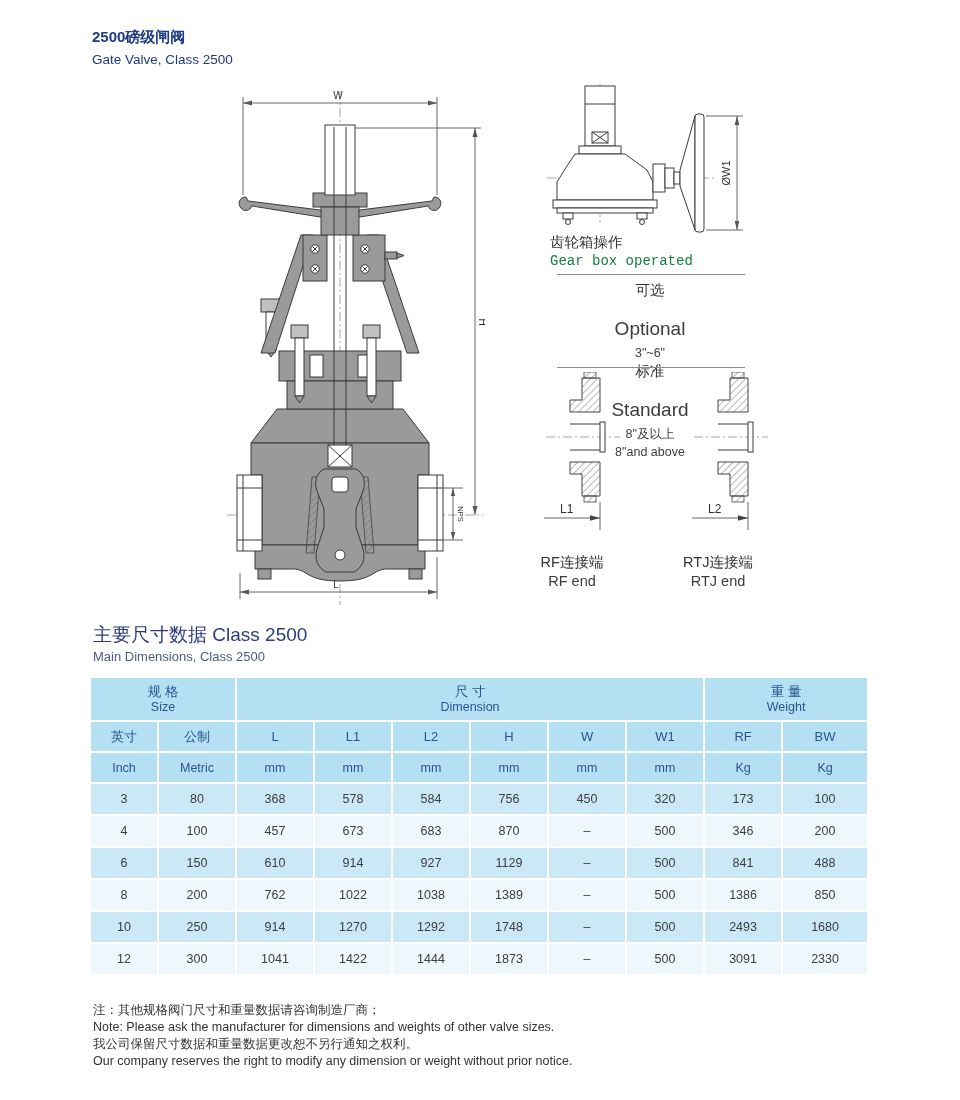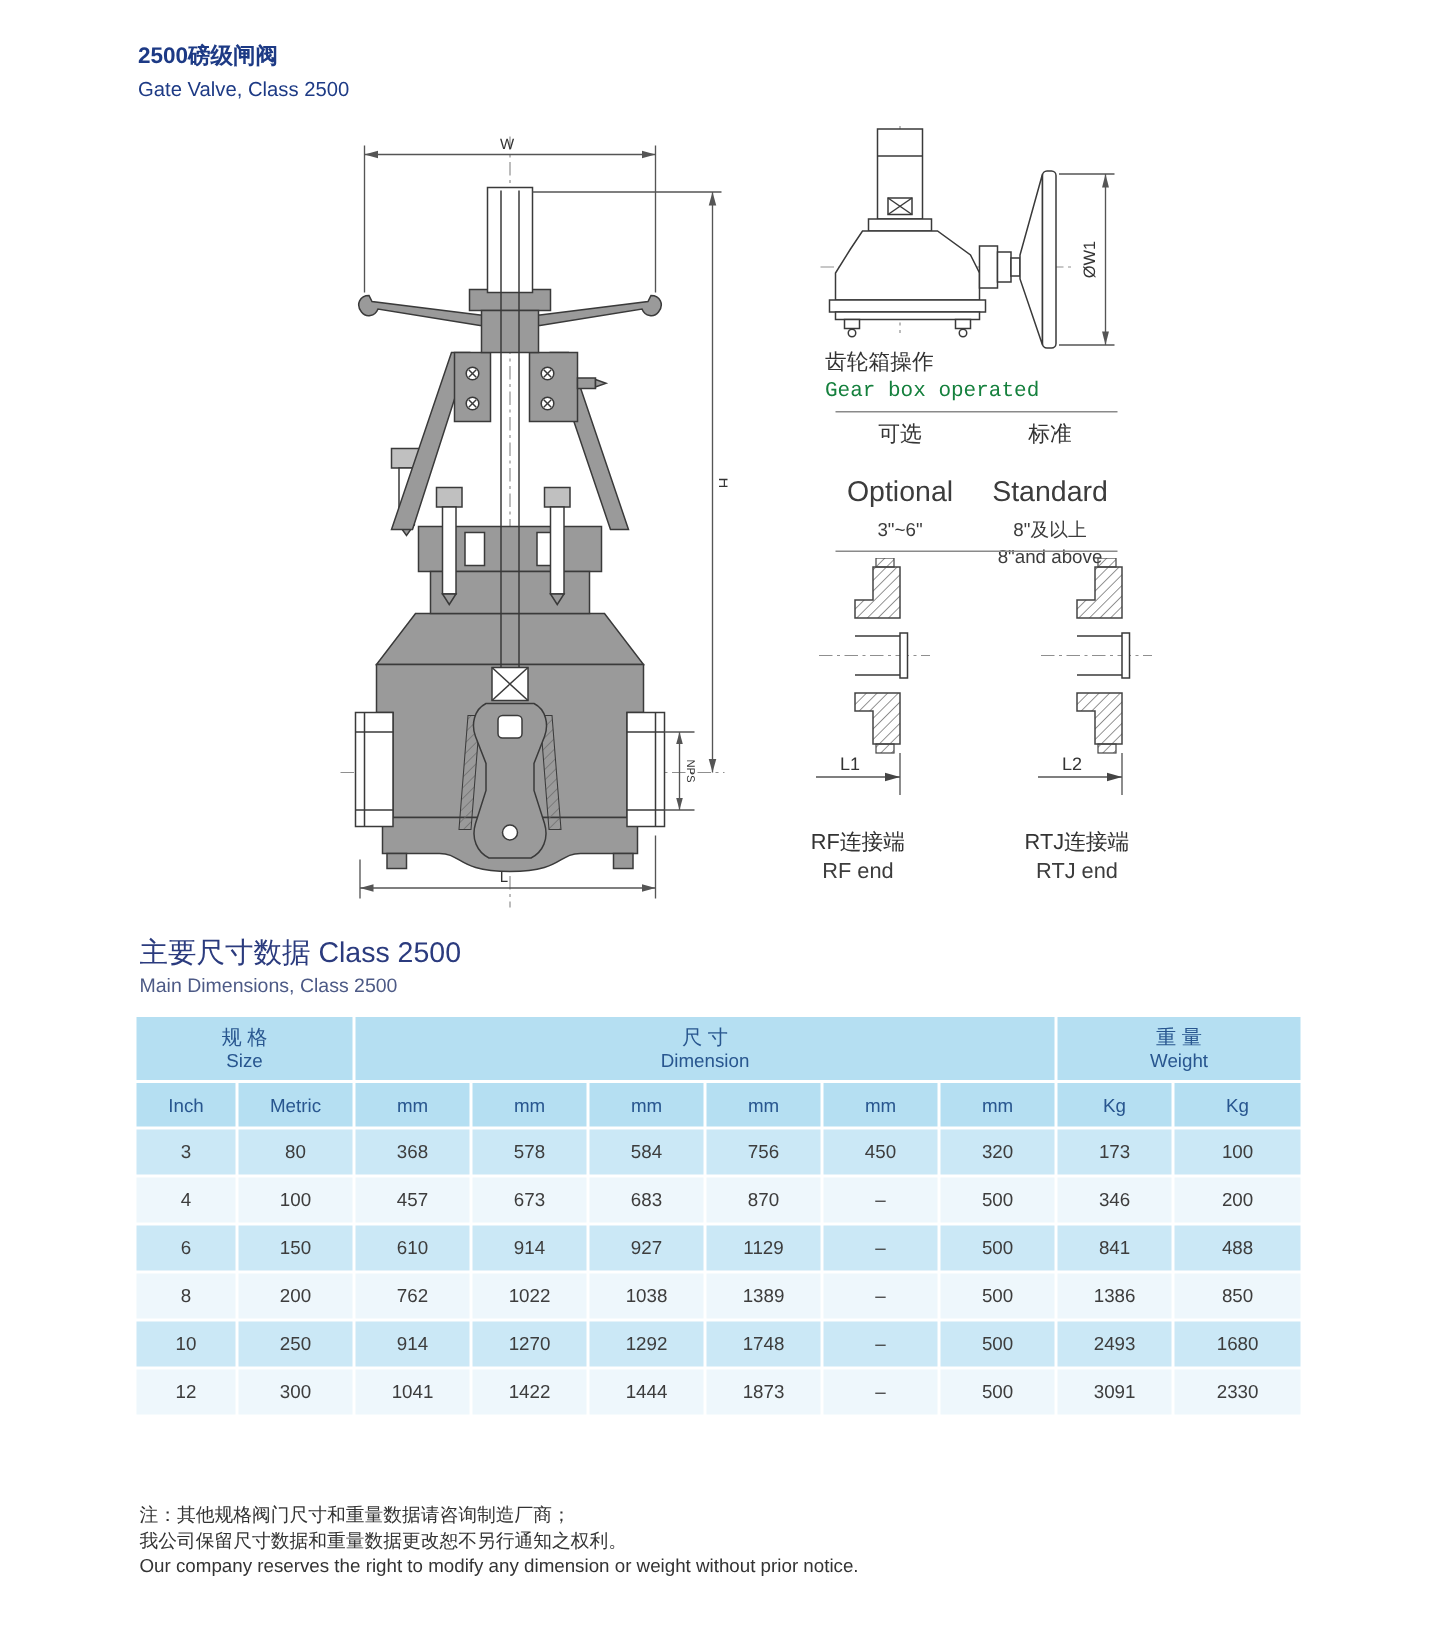--- a/index.html
+++ b/index.html
@@ -11,21 +11,21 @@
   .title-en{left:92px;top:52px;font-size:13.5px;color:#1d3a85;}
   .sec-title{left:93px;top:622px;font-size:19px;color:#2b3b7e;}
   .sec-sub{left:93px;top:649px;font-size:13px;color:#4d5a86;}
   
   .gear-cap{left:550px;top:233px;width:200px;text-align:left;color:#333;}
   .gear-cap .zh{font-size:14.5px;line-height:19px;}
   .gear-cap .en{font-size:14px;line-height:18px;color:#15803d;font-family:Liberation Mono, monospace;}
   .rule{height:0;border-top:1px solid #8a8a8a;}
   .rule1{left:557px;top:274px;width:188px;}
   .rule2{left:557px;top:367px;width:188px;}
-  .gear-cols{left:550px;top:281px;width:200px;display:flex;color:#333;}
+  .gear-cols{left:550px;top:281px;width:200px;display:flex;color:#333;flex-direction:column;}
   .gear-col{flex:1;text-align:center;}
   .gear-col .zh{font-size:14.5px;line-height:19px;}
   .gear-col .en{font-size:19px;line-height:18px;margin-top:20px;color:#3c3c3c;}
   .gear-col .rng{font-size:12.5px;line-height:17px;margin-top:7px;color:#3c3c3c;}
   .gear-col .rng2{font-size:12.5px;line-height:16px;margin-top:1px;color:#3c3c3c;}
   
   .end-label{top:552px;text-align:center;color:#333;}
   .end-label .zh{font-size:14.5px;line-height:20px;}
   .end-label .en{font-size:14.5px;line-height:19px;color:#3c3c3c;}
   .rf-label{left:512px;width:120px;}
@@ -303,20 +303,32 @@
         </th>
         <th colspan="6">
           <div class="g-zh">尺 寸</div>
           <div class="g-en">Dimension</div>
         </th>
         <th colspan="2">
           <div class="g-zh">重 量</div>
           <div class="g-en">Weight</div>
         </th>
       </tr>
+      <tr class="cols-row">
+        <th>英寸</th>
+        <th>公制</th>
+        <th>L</th>
+        <th>L1</th>
+        <th>L2</th>
+        <th>H</th>
+        <th>W</th>
+        <th>W1</th>
+        <th>RF</th>
+        <th>BW</th>
+      </tr>
       <tr class="units-row">
         <th>Inch</th>
         <th>Metric</th>
         <th>mm</th>
         <th>mm</th>
         <th>mm</th>
         <th>mm</th>
         <th>mm</th>
         <th>mm</th>
         <th>Kg</th>
@@ -394,17 +406,18 @@
         <td>–</td>
         <td>500</td>
         <td>3091</td>
         <td>2330</td>
       </tr>
     </tbody>
   </table>
 
   <div class="abs notes">
     <div>注：其他规格阀门尺寸和重量数据请咨询制造厂商；</div>
+    <div>Note: Please ask the manufacturer for dimensions and weights of other valve sizes.</div>
     <div>我公司保留尺寸数据和重量数据更改恕不另行通知之权利。</div>
     <div>Our company reserves the right to modify any dimension or weight without prior notice.</div>
   </div>
 
 </div>
 
 </body></html>

